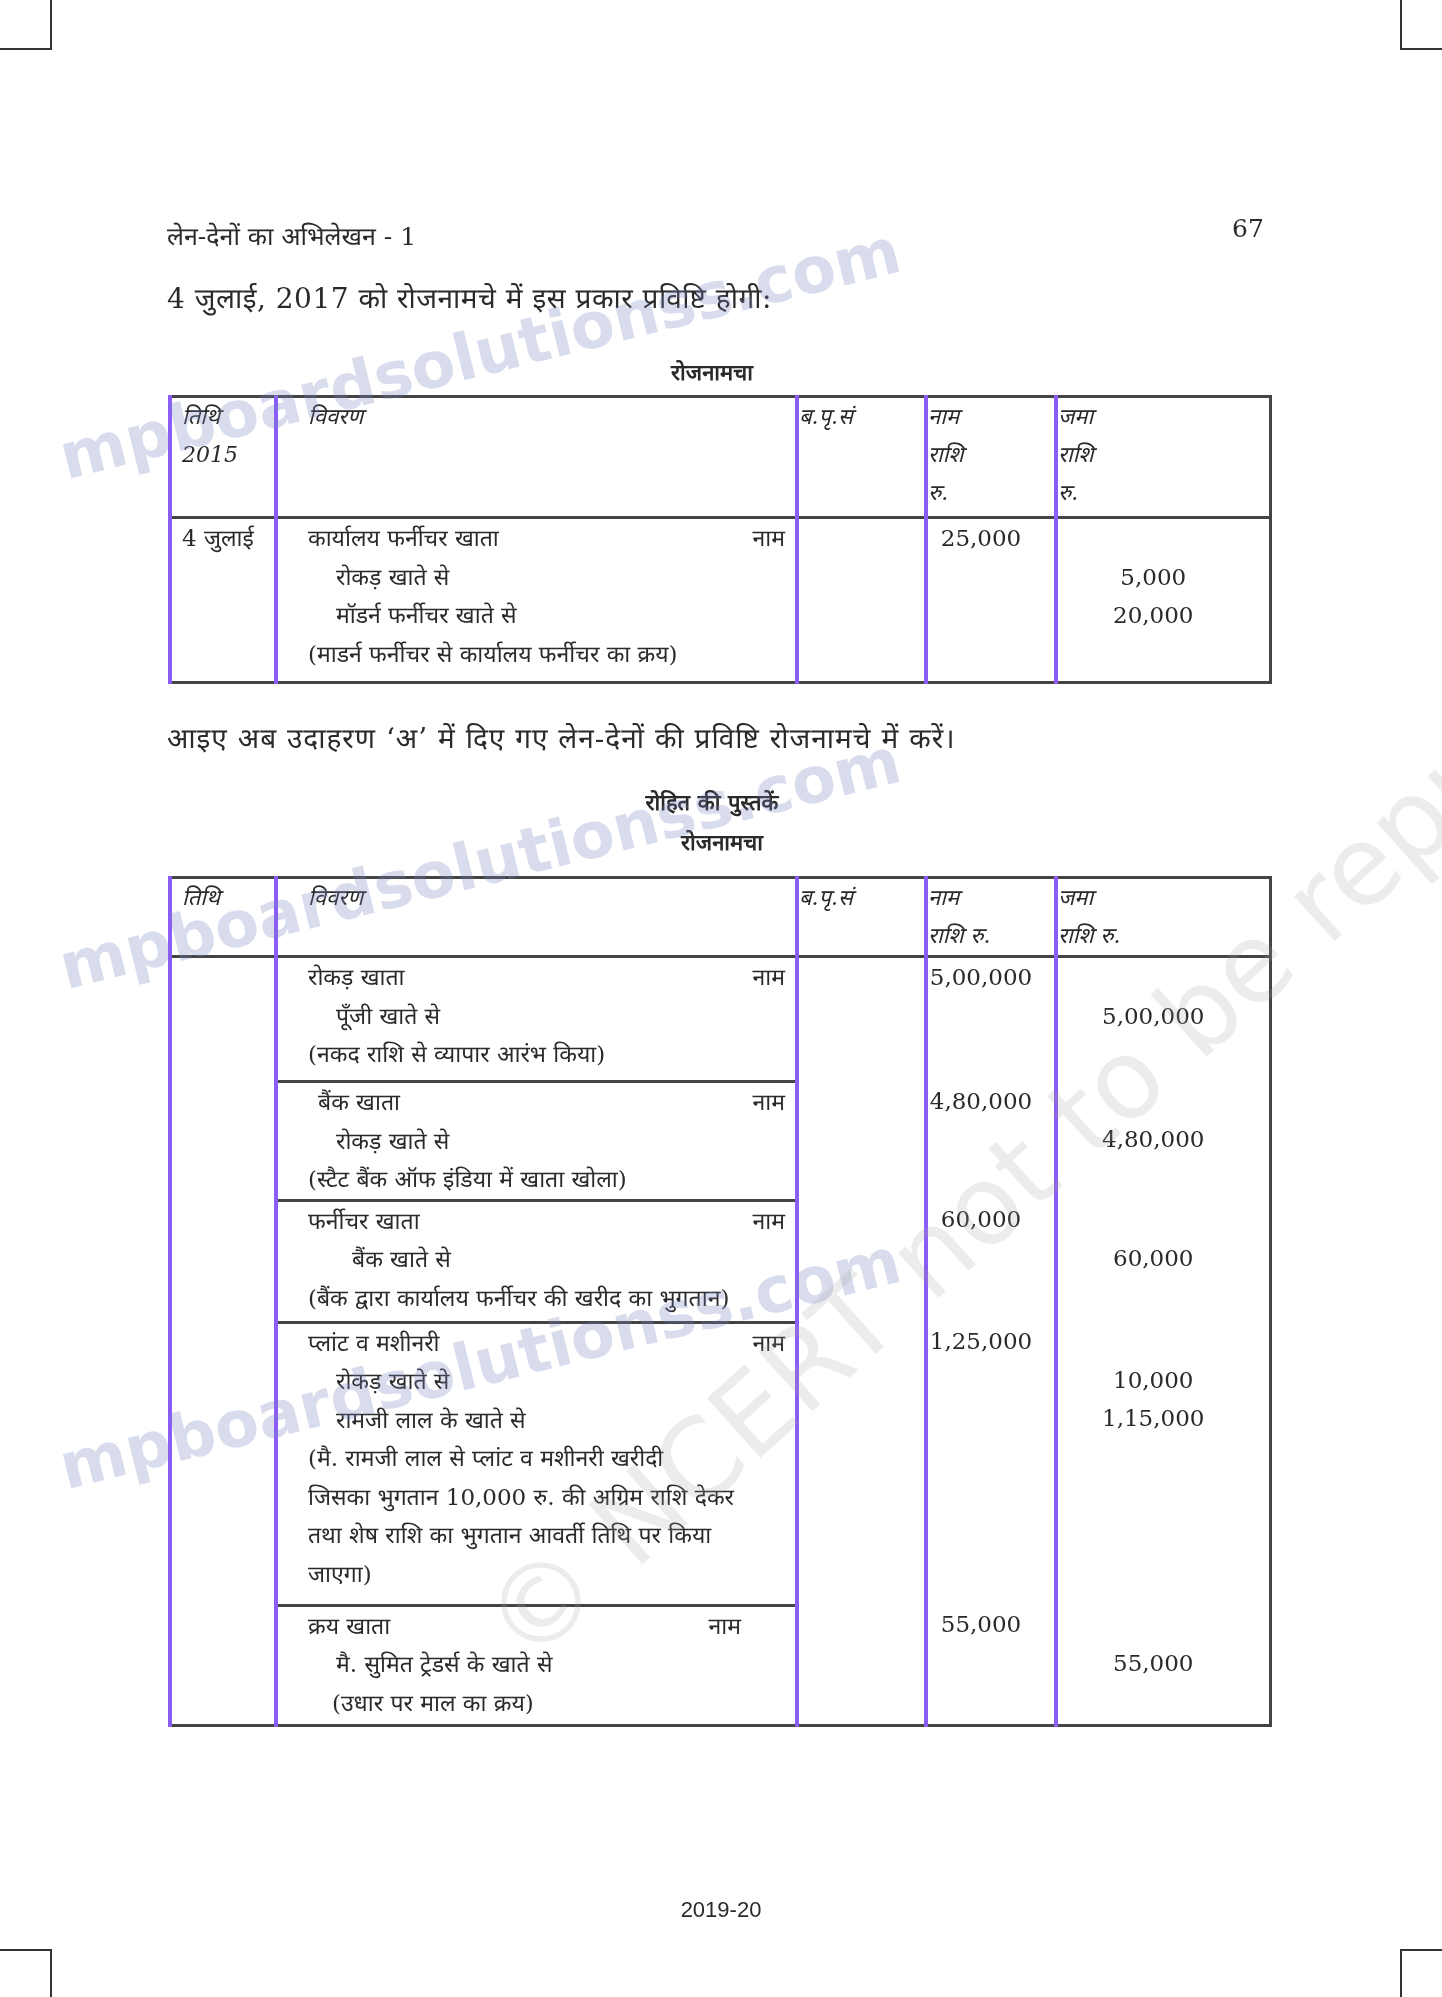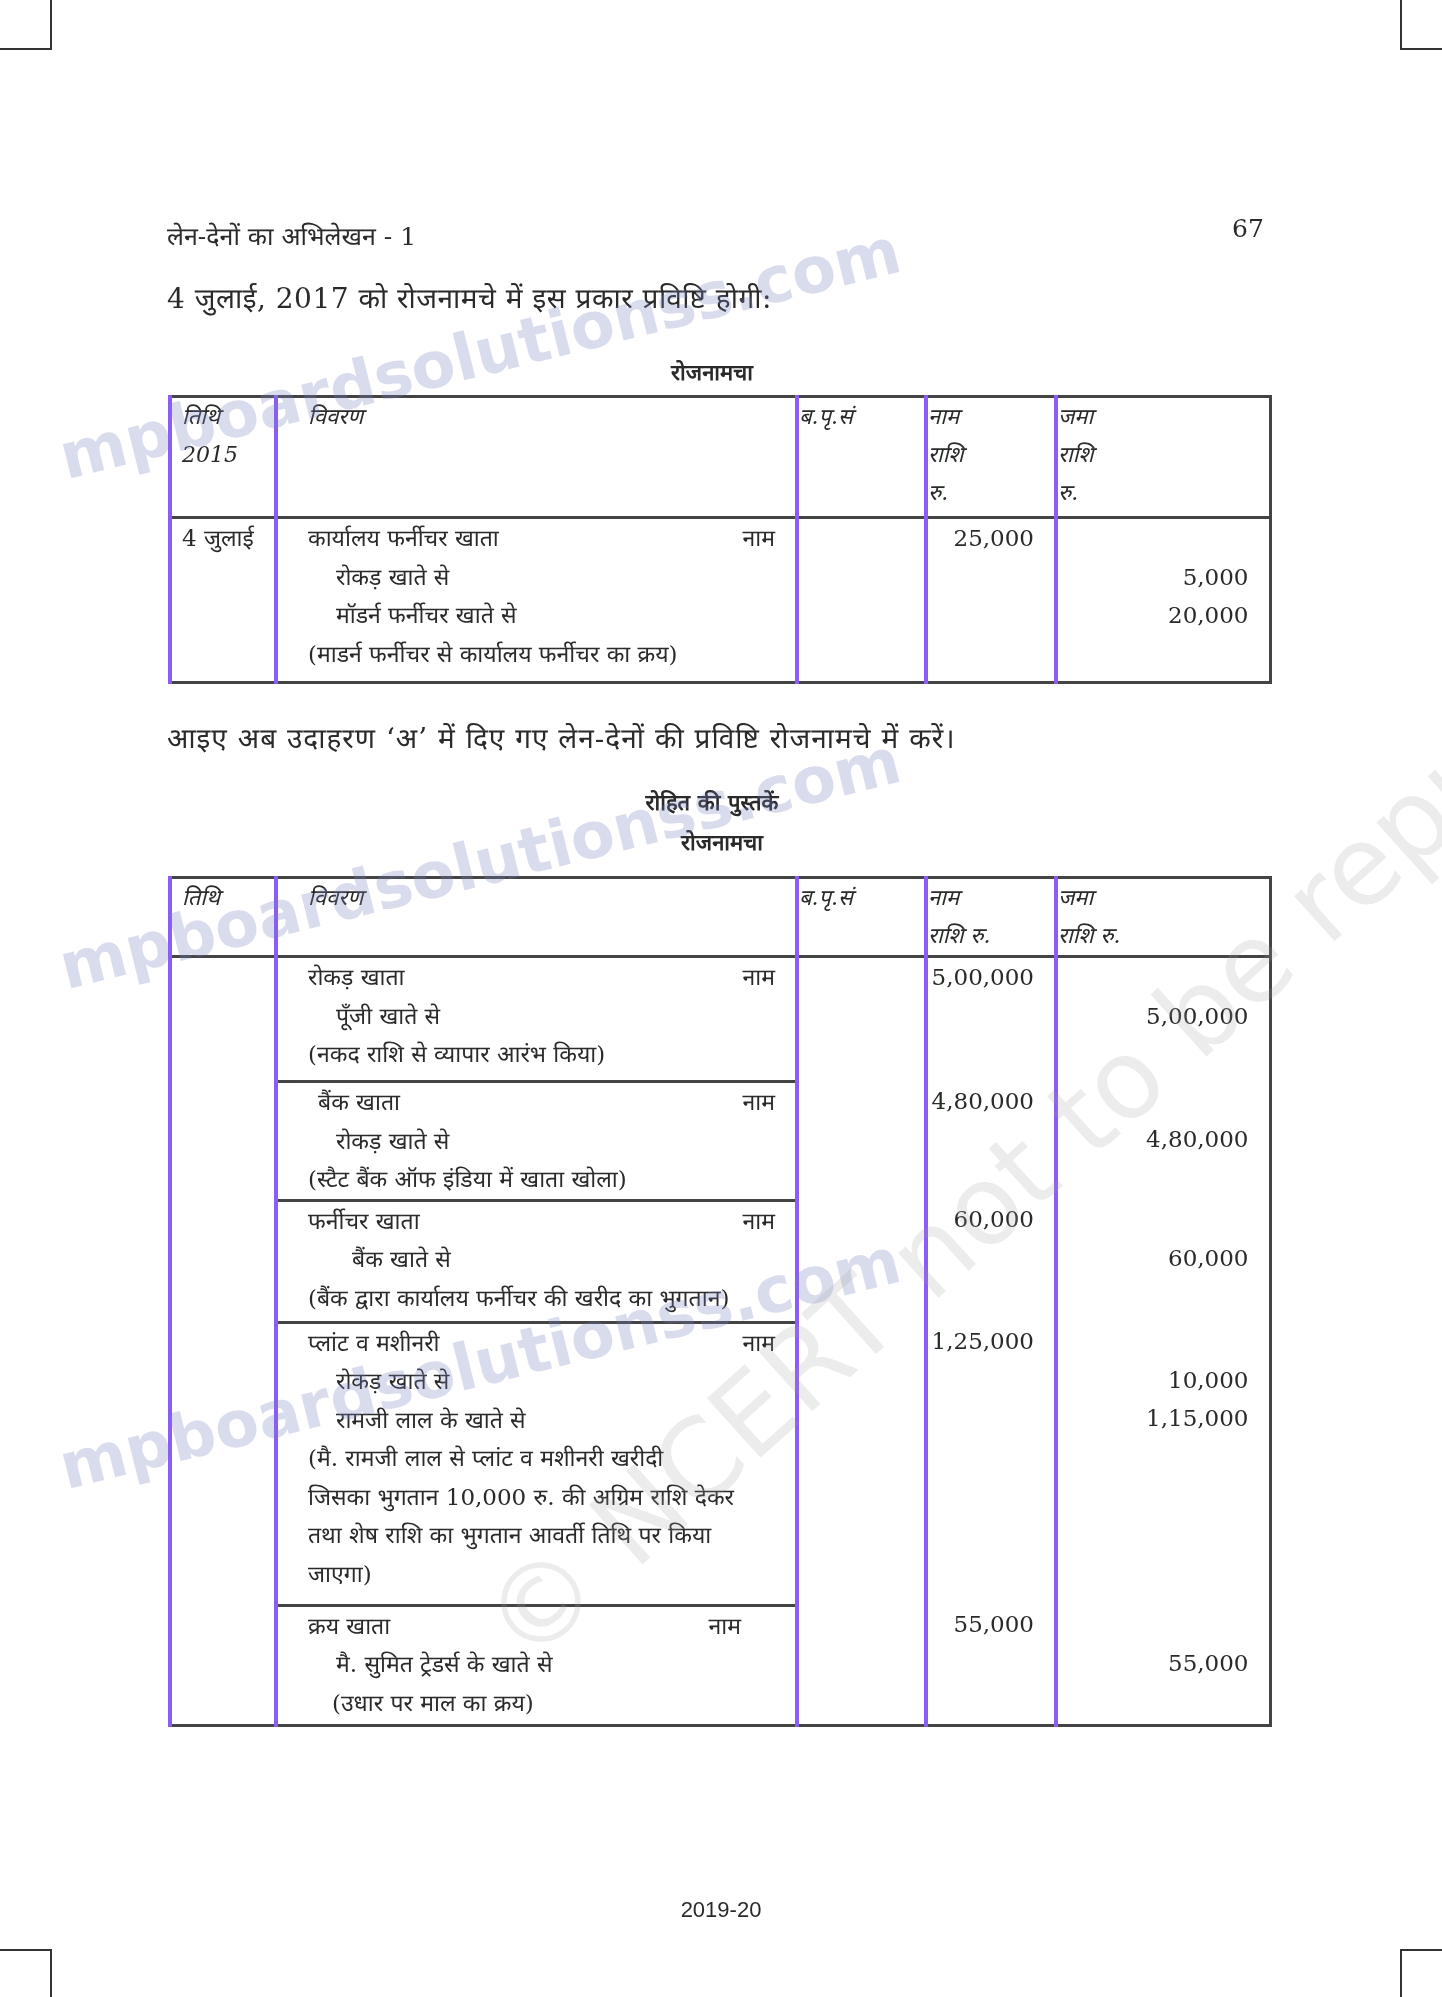--- a/index.html
+++ b/index.html
@@ -22,22 +22,22 @@
     border: 3px solid #444;
   }
   table.journal td, table.journal th {
     border-left: 4px solid #8b5cf6; border-right: 3px solid #444;
     vertical-align: top; padding: 0; font-weight: normal;
   }
   table.journal thead th { border-bottom: 3px solid #444; font-style: italic; font-size: 22px; line-height: 38px; }
   .hl { text-align: left; padding-left: 10px !important; }
   .hr { text-align: left; padding-right: 18px !important; }
   .cell { font-size: 23px; line-height: 38.5px; }
-  .num { text-align: right; padding-right: 20px !important; font-size: 23px; line-height: 38.5px; }
-  .line { display: flex; justify-content: space-between; padding-right: 20px; }
+  .num { text-align: center; padding-right: 20px !important; font-size: 23px; line-height: 38.5px; }
+  .line { display: flex; justify-content: space-between; padding-right: 10px; }
   .ind1 { padding-left: 28px; }
   .ind2 { padding-left: 44px; }
   .entry-row td.part { border-bottom: 3px solid #444; }
   .date { padding-left: 10px !important; font-size: 23px; line-height: 38.5px; }
   .wm { position: absolute; color: rgba(120,130,190,0.28); font-family: "DejaVu Sans", sans-serif; font-weight: bold; font-size: 64px; transform: rotate(-14deg); transform-origin: left bottom; white-space: nowrap; pointer-events: none; }
   .wm2 { position: absolute; color: rgba(160,160,160,0.20); font-family: "DejaVu Sans", sans-serif; font-size: 110px; transform: rotate(-42deg); white-space: nowrap; pointer-events: none; }
 </style>
 </head>
 <body>
 

